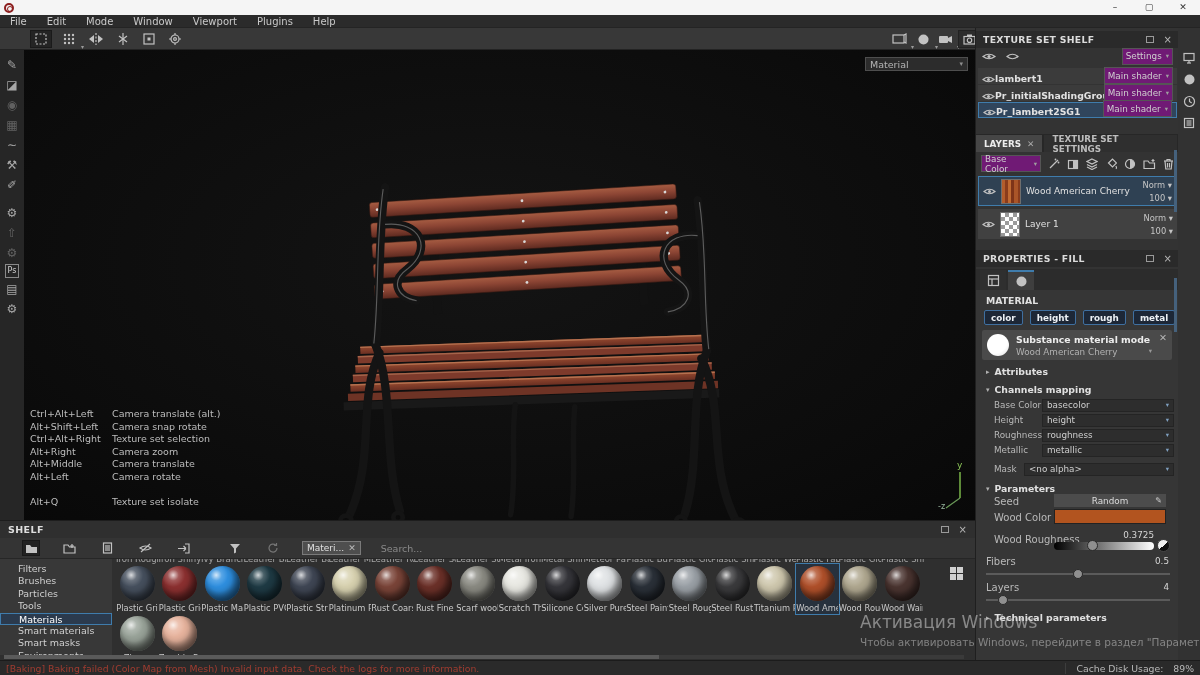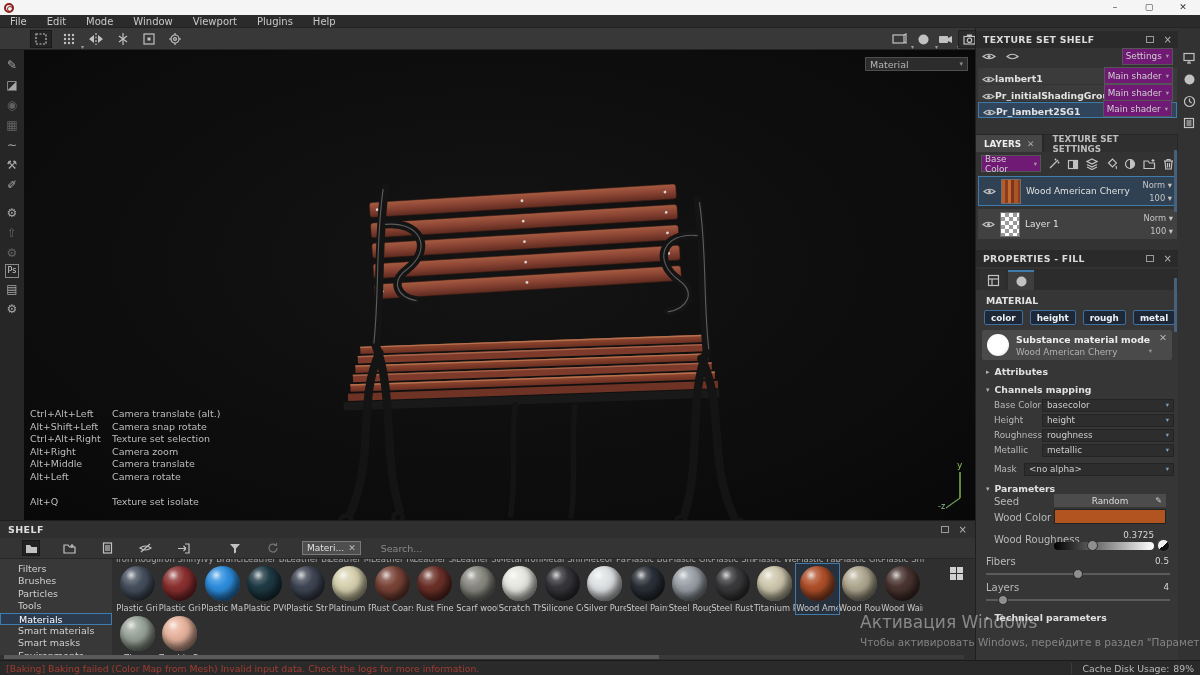--- a/index.html
+++ b/index.html
@@ -136,21 +136,21 @@
   .thinslider{position:absolute;left:10px;width:184px;height:2px;background:#5b5b5b;}
   .thinslider .hdl{position:absolute;top:-4px;width:10px;height:10px;border-radius:50%;background:#8f8f8f;border:1px solid #2a2a2a;}
 
   
   .redge{position:absolute;left:1178px;top:28px;width:22px;height:632px;background:#323232;display:flex;flex-direction:column;align-items:center;padding-top:24px;gap:9px;}
   .rp-scroll{position:absolute;left:1174px;width:3px;background:#45617c;}
 
   
   .statusbar{position:absolute;left:0;top:660px;width:1200px;height:15px;background:#2a2a2a;border-top:1px solid #1b1b1b;display:flex;align-items:center;padding:0 6px;}
   .statusbar .err{color:#a03c30;font-size:9.3px;white-space:nowrap;overflow:hidden;}
-  .statusbar .cache{margin-left:auto;display:flex;gap:4px;color:#b9b9b9;font-size:9.3px;border-left:1px solid #3d3d3d;padding-left:10px;text-align:center;}
+  .statusbar .cache{margin-left:auto;display:flex;gap:10px;color:#b9b9b9;font-size:9.3px;border-left:1px solid #3d3d3d;padding-left:10px;text-align:center;}
 
   
   .watermark{position:absolute;left:860px;top:612px;z-index:50;pointer-events:none;}
   .watermark .w1{font-size:17px;color:rgba(210,210,210,.55);}
   .watermark .w2{font-size:10.5px;color:rgba(210,210,210,.5);margin-top:4px;white-space:nowrap;}
 </style>
 </head>
 <body>
 
 <div id="app">

